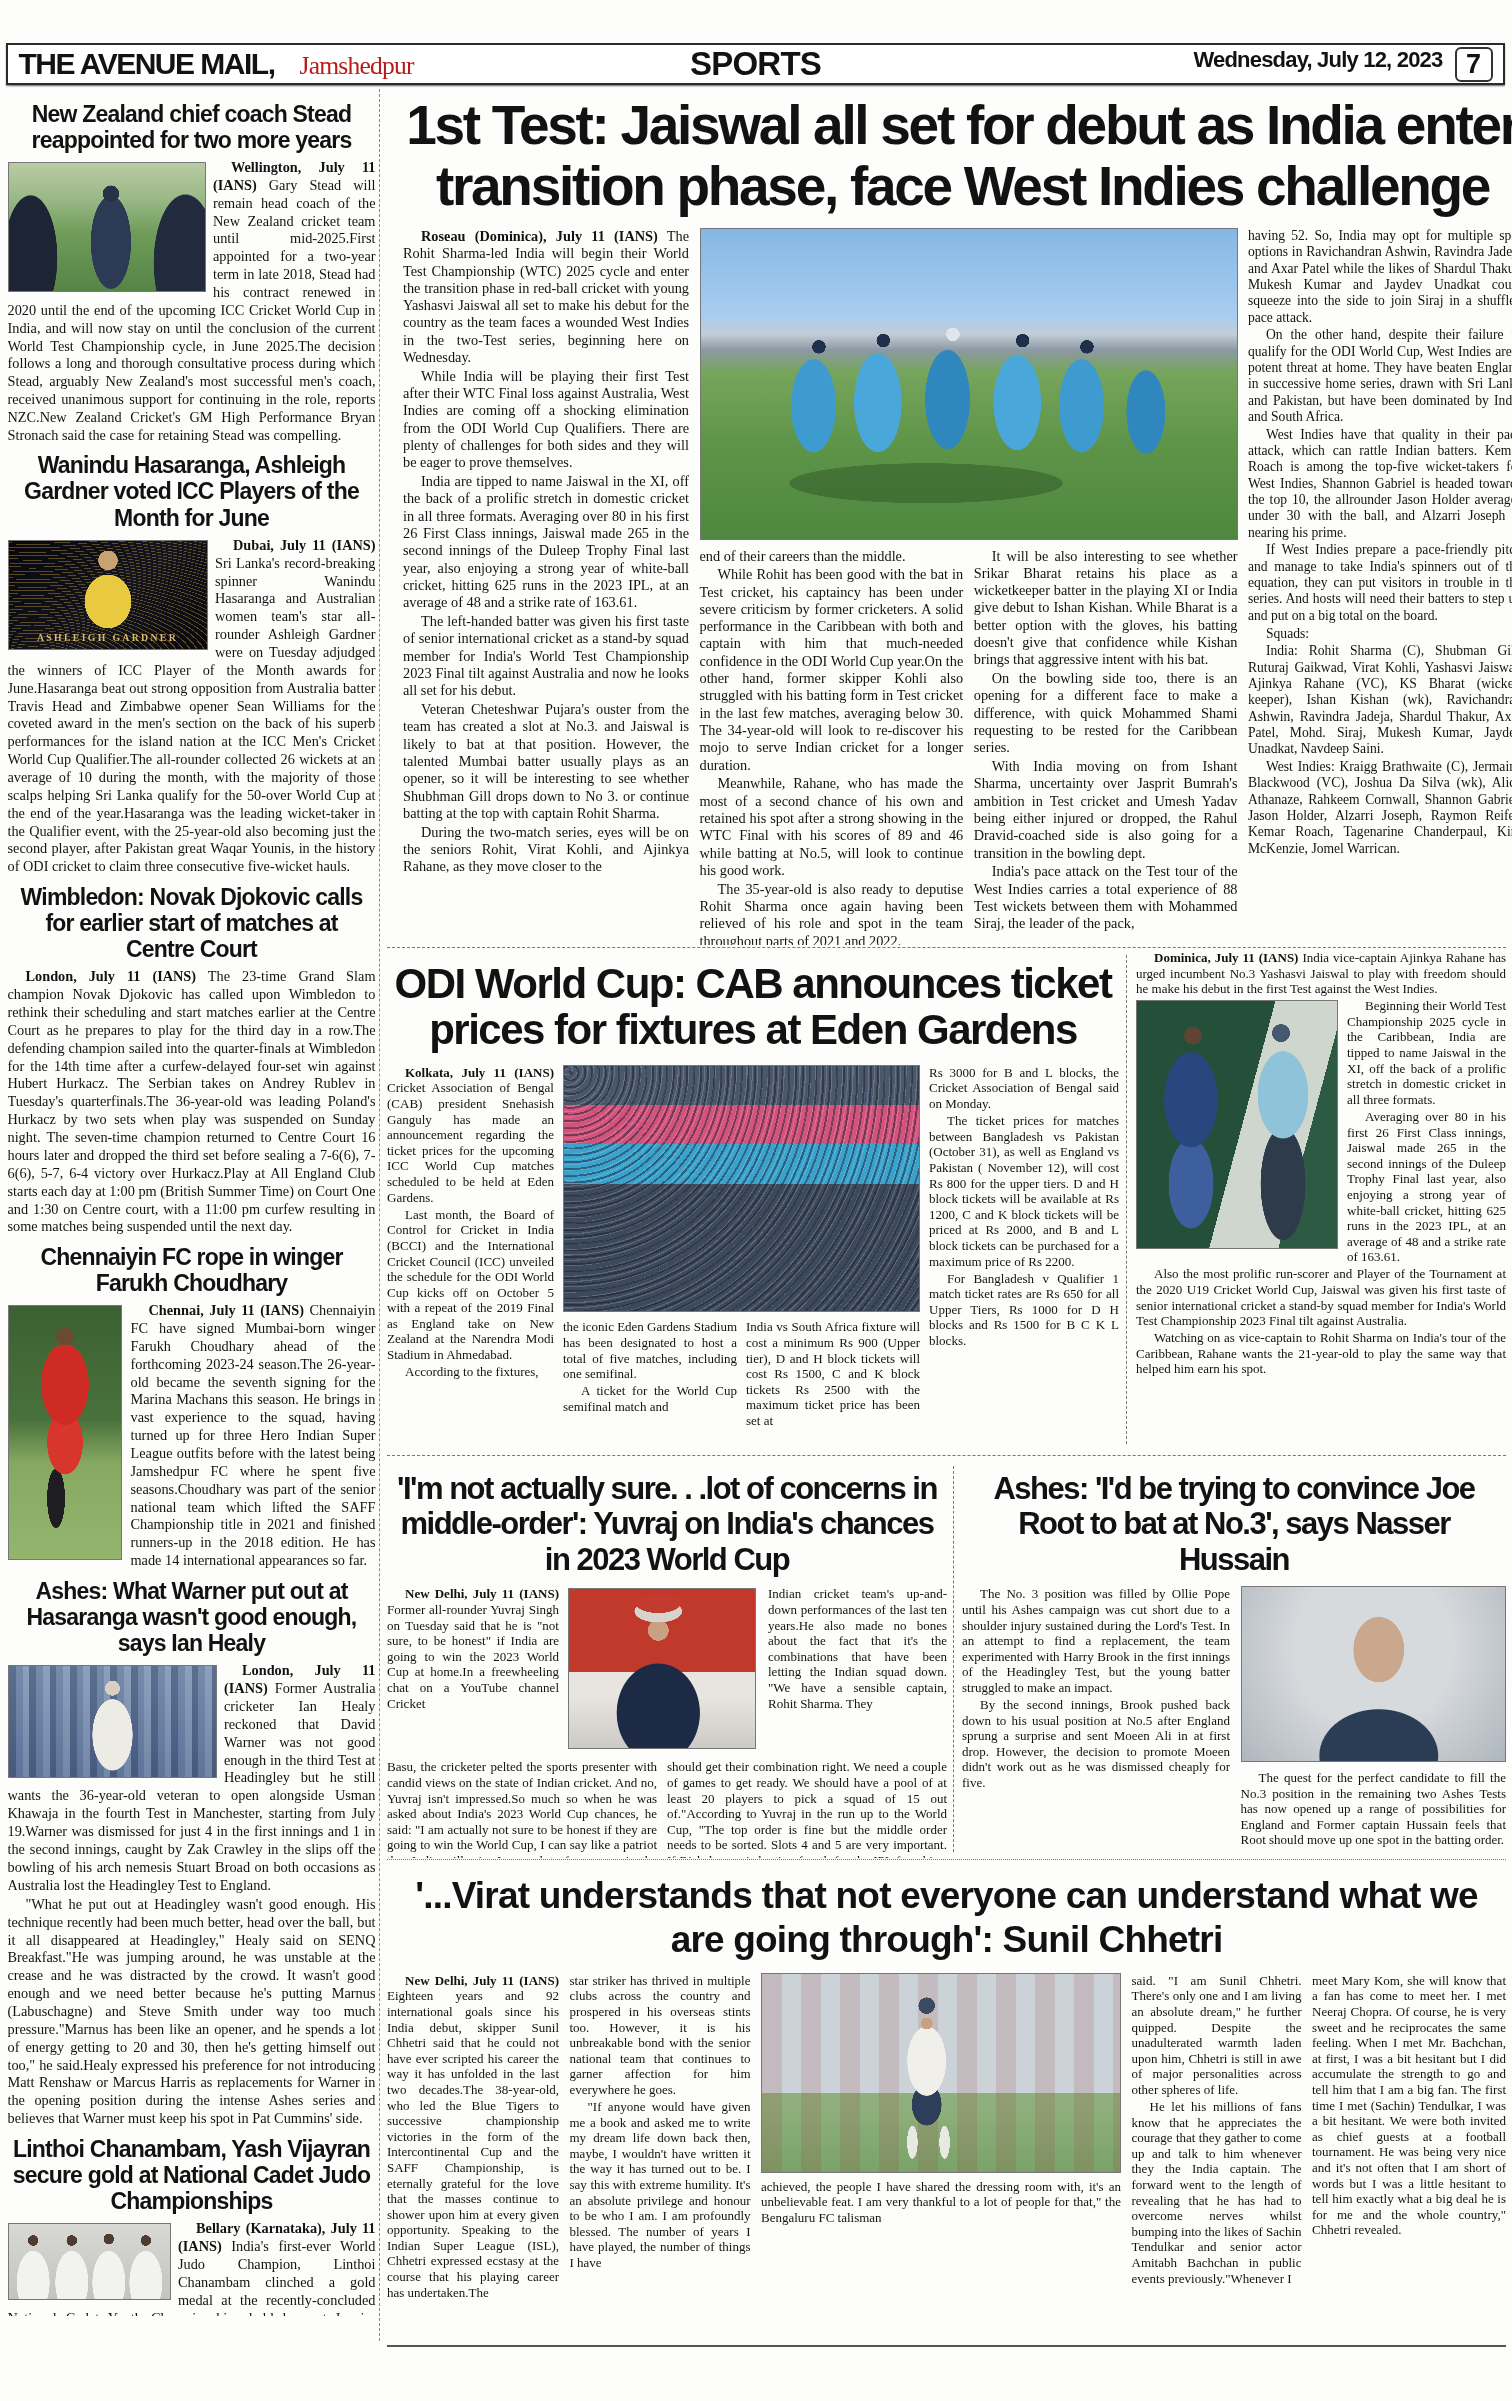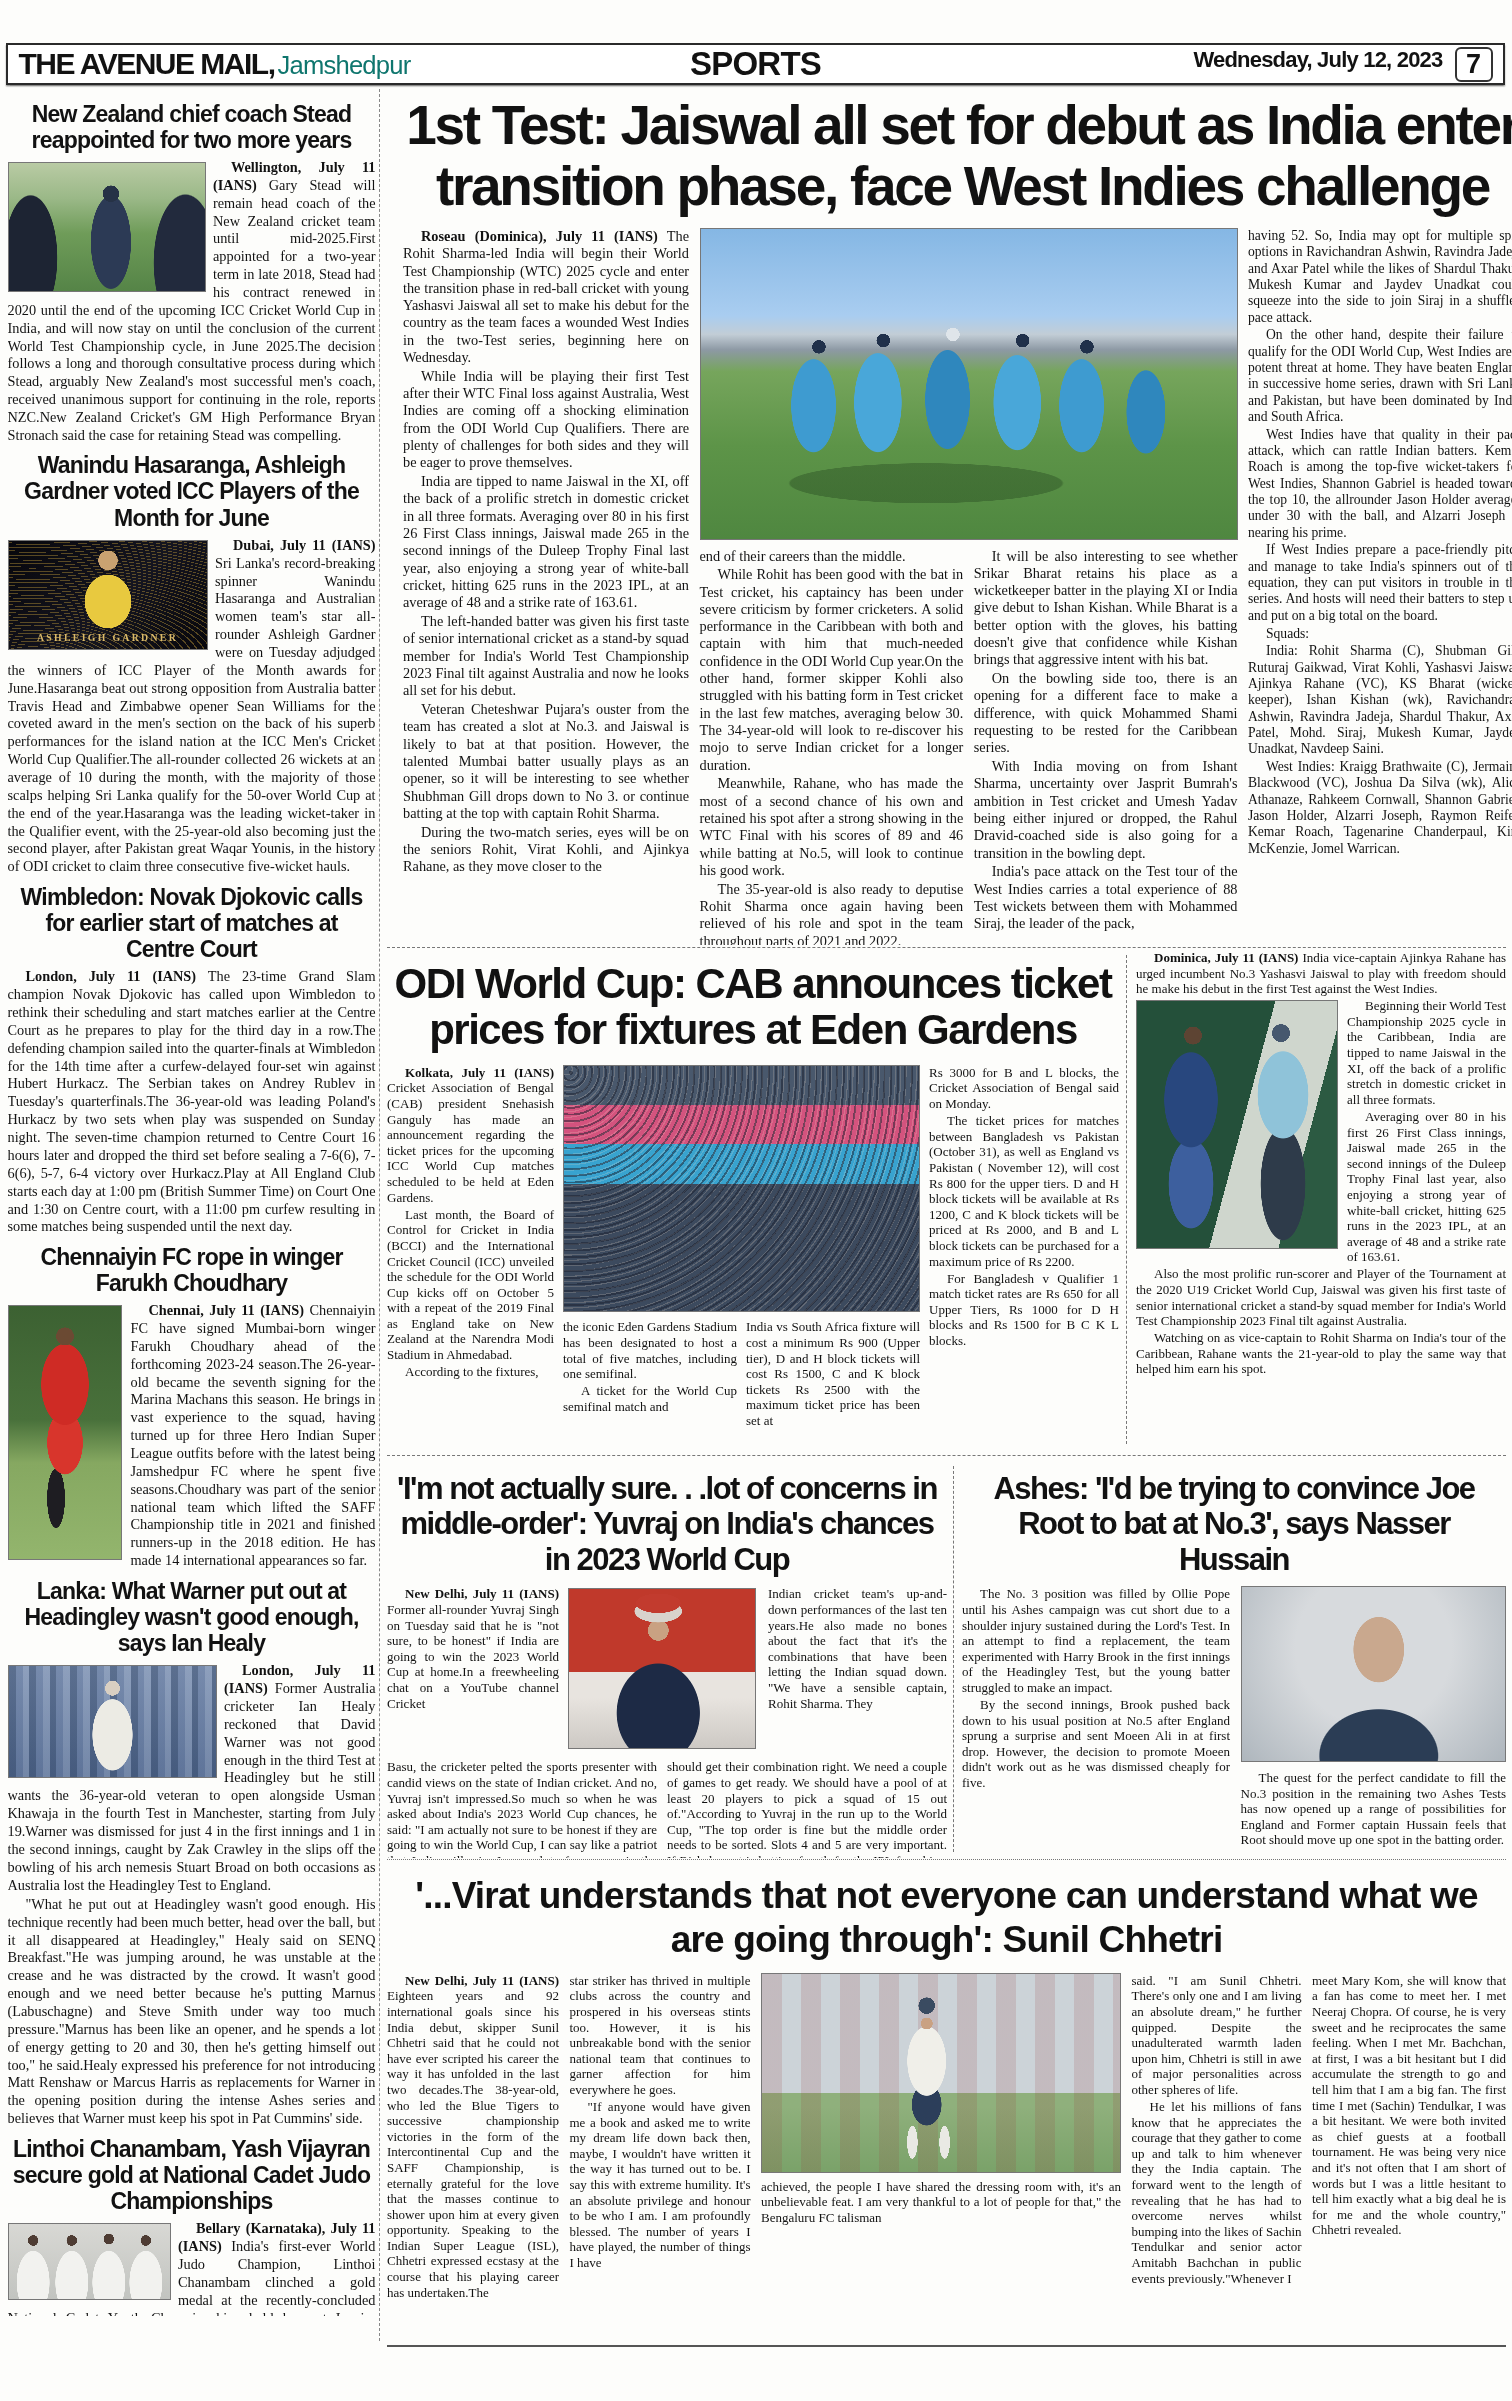--- a/index.html
+++ b/index.html
@@ -7,21 +7,21 @@
         font-family:"Liberation Serif",serif;overflow:hidden;margin:0 auto;}
   [data-interactable]{box-sizing:border-box;}
   p{margin:0 0 1.5px 0;text-align:justify;}
   .ind{text-indent:18px;}
   .dl{font-weight:bold;}
   
   .masthead{position:absolute;left:6px;top:43px;width:1499px;height:42px;border:2.3px solid #2a2a2a;
     background:#fff;box-shadow:0 2.3px 1.5px rgba(0,0,0,.45), inset 0 0 0 1.5px #fff;
     display:flex;align-items:center;justify-content:space-between;padding:0 10.5px;}
   .mh-title{font-family:"Liberation Sans",sans-serif;font-weight:bold;font-size:30px;letter-spacing:-1.5px;}
-  .mh-city{font-family:Liberation Sans, sans-serif;font-size:25.6px;color:#0f766e;letter-spacing:-0.8px;}
+  .mh-city{font-family:Liberation Serif, serif;font-size:25.6px;color:#b91c1c;letter-spacing:-0.8px;margin-left:22px;}
   .mh-section{font-family:"Liberation Sans",sans-serif;font-weight:bold;font-size:33px;letter-spacing:-0.8px;
     position:absolute;left:50%;transform:translateX(-50%);}
   .mh-right{display:flex;align-items:flex-start;gap:12px;}
   .mh-date{font-family:"Liberation Sans",sans-serif;font-weight:bold;font-size:22px;letter-spacing:-0.8px;}
   .mh-page{width:38px;height:35px;border:2.3px solid #333;border-radius:6px;display:flex;align-items:center;
     justify-content:center;font-family:"Liberation Sans",sans-serif;font-weight:bold;font-size:27px;}
   
   .left-rail{position:absolute;left:7.5px;top:93px;width:368px;height:2223px;overflow:hidden;}
   .vdash-main{position:absolute;left:379px;top:89px;height:2252px;border-left:1.5px dashed #888;}
   .main{position:absolute;left:387px;top:89px;width:1119px;height:2267px;}
@@ -209,21 +209,21 @@
       <p class="ind" data-interactable="false"><b class="dl" data-interactable="false">London, July 11 (IANS)</b> <span data-interactable="false">The 23-time Grand Slam champion Novak Djokovic has called upon Wimbledon to rethink their scheduling and start matches earlier at the Centre Court as he prepares to play for the third day in a row.The defending champion sailed into the quarter-finals at Wimbledon for the 14th time after a curfew-delayed four-set win against Hubert Hurkacz. The Serbian takes on Andrey Rublev in Tuesday's quarterfinals.The 36-year-old was leading Poland's Hurkacz by two sets when play was suspended on Sunday night. The seven-time champion returned to Centre Court 16 hours later and dropped the third set before sealing a 7-6(6), 7-6(6), 5-7, 6-4 victory over Hurkacz.Play at All England Club starts each day at 1:00 pm (British Summer Time) on Court One and 1:30 on Centre court, with a 11:00 pm curfew resulting in some matches being suspended until the next day.</span></p>
     </article>
 
     <article data-interactable="false">
       <h2 class="hl hl-left" data-interactable="false">Chennaiyin FC rope in winger Farukh Choudhary</h2>
       <div class="ph ph-farukh" data-interactable="false"></div>
       <p class="ind" data-interactable="false"><b class="dl" data-interactable="false">Chennai, July 11 (IANS)</b> <span data-interactable="false">Chennaiyin FC have signed Mumbai-born winger Farukh Choudhary ahead of the forthcoming 2023-24 season.The 26-year-old became the seventh signing for the Marina Machans this season. He brings in vast experience to the squad, having turned up for three Hero Indian Super League outfits before with the latest being Jamshedpur FC where he spent five seasons.Choudhary was part of the senior national team which lifted the SAFF Championship title in 2021 and finished runners-up in the 2018 edition. He has made 14 international appearances so far.</span></p>
     </article>
 
     <article data-interactable="false">
-      <h2 class="hl hl-left" data-interactable="false">Lanka: What Warner put out at Headingley wasn't good enough, says Ian Healy</h2>
+      <h2 class="hl hl-left" data-interactable="false">Ashes: What Warner put out at Hasaranga wasn't good enough, says Ian Healy</h2>
       <div class="ph ph-warner" data-interactable="false"></div>
       <p class="ind" data-interactable="false"><b class="dl" data-interactable="false">London, July 11 (IANS)</b> <span data-interactable="false">Former Australia cricketer Ian Healy reckoned that David Warner was not good enough in the third Test at Headingley but he still wants the 36-year-old veteran to open alongside Usman Khawaja in the fourth Test in Manchester, starting from July 19.Warner was dismissed for just 4 in the first innings and 1 in the second innings, caught by Zak Crawley in the slips off the bowling of his arch nemesis Stuart Broad on both occasions as Australia lost the Headingley Test to England.</span></p>
       <p class="ind" data-interactable="false">"What he put out at Headingley wasn't good enough. His technique recently had been much better, head over the ball, but it all disappeared at Headingley," Healy said on SENQ Breakfast."He was jumping around, he was unstable at the crease and he was distracted by the crowd. It wasn't good enough and we need better because he's putting Marnus (Labuschagne) and Steve Smith under way too much pressure."Marnus has been like an opener, and he spends a lot of energy getting to 20 and 30, then he's getting himself out too," he said.Healy expressed his preference for not introducing Matt Renshaw or Marcus Harris as replacements for Warner in the opening position during the intense Ashes series and believes that Warner must keep his spot in Pat Cummins' side.</p>
     </article>
 
     <article data-interactable="false">
       <h2 class="hl hl-left" data-interactable="false">Linthoi Chanambam, Yash Vijayran secure gold at National Cadet Judo Championships</h2>
       <div class="ph ph-judo" data-interactable="false"></div>
       <p class="ind" data-interactable="false"><b class="dl" data-interactable="false">Bellary (Karnataka), July 11 (IANS)</b> <span data-interactable="false">India's first-ever World Judo Champion, Linthoi Chanambam clinched a gold medal at the recently-concluded National Cadet Youth Championships held here at Inspire Institute of Sport.Last year, Chanambam won the gold medal in the 2022 World Judo Cadets Championships at Sarajevo in the 57 kg women's event, becoming the first-ever Indian medallist in any age category of the World Championships.Chanambam secured gold at the National meet in her new 63 kg Girls' weight category in which she has started competing since the beginning of the year.</span></p>
 

